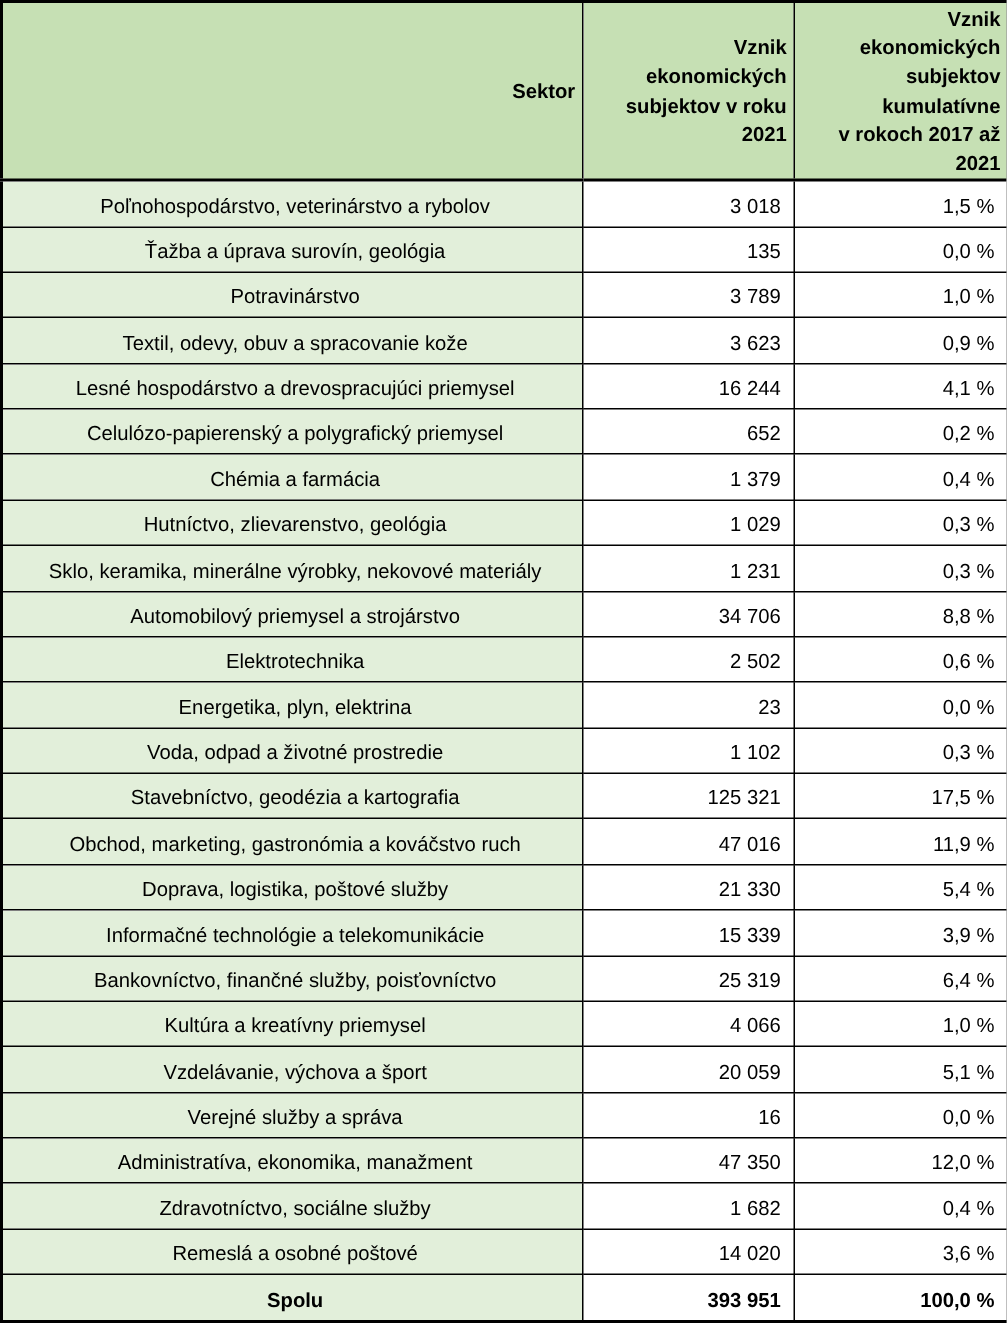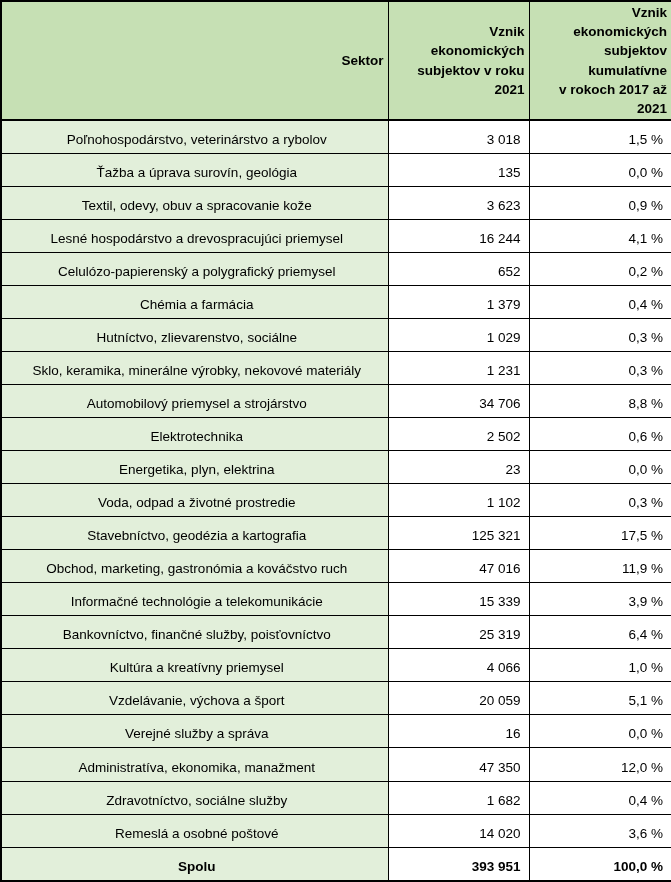--- a/index.html
+++ b/index.html
@@ -84,41 +84,46 @@
         <td class="sector">Poľnohospodárstvo, veterinárstvo a rybolov</td>
         <td class="num">3 018</td>
         <td class="num">1,5 %</td>
       </tr>
       <tr>
         <td class="sector">Ťažba a úprava surovín, geológia</td>
         <td class="num">135</td>
         <td class="num">0,0 %</td>
       </tr>
       <tr>
+        <td class="sector">Potravinárstvo</td>
+        <td class="num">3 789</td>
+        <td class="num">1,0 %</td>
+      </tr>
+      <tr>
         <td class="sector">Textil, odevy, obuv a spracovanie kože</td>
         <td class="num">3 623</td>
         <td class="num">0,9 %</td>
       </tr>
       <tr>
         <td class="sector">Lesné hospodárstvo a drevospracujúci priemysel</td>
         <td class="num">16 244</td>
         <td class="num">4,1 %</td>
       </tr>
       <tr>
         <td class="sector">Celulózo-papierenský a polygrafický priemysel</td>
         <td class="num">652</td>
         <td class="num">0,2 %</td>
       </tr>
       <tr>
         <td class="sector">Chémia a farmácia</td>
         <td class="num">1 379</td>
         <td class="num">0,4 %</td>
       </tr>
       <tr>
-        <td class="sector">Hutníctvo, zlievarenstvo, sociálne</td>
+        <td class="sector">Hutníctvo, zlievarenstvo, geológia</td>
         <td class="num">1 029</td>
         <td class="num">0,3 %</td>
       </tr>
       <tr>
         <td class="sector">Sklo, keramika, minerálne výrobky, nekovové materiály</td>
         <td class="num">1 231</td>
         <td class="num">0,3 %</td>
       </tr>
       <tr>
         <td class="sector">Automobilový priemysel a strojárstvo</td>
@@ -142,20 +147,25 @@
       </tr>
       <tr>
         <td class="sector">Stavebníctvo, geodézia a kartografia</td>
         <td class="num">125 321</td>
         <td class="num">17,5 %</td>
       </tr>
       <tr>
         <td class="sector">Obchod, marketing, gastronómia a kováčstvo ruch</td>
         <td class="num">47 016</td>
         <td class="num">11,9 %</td>
+      </tr>
+      <tr>
+        <td class="sector">Doprava, logistika, poštové služby</td>
+        <td class="num">21 330</td>
+        <td class="num">5,4 %</td>
       </tr>
       <tr>
         <td class="sector">Informačné technológie a telekomunikácie</td>
         <td class="num">15 339</td>
         <td class="num">3,9 %</td>
       </tr>
       <tr>
         <td class="sector">Bankovníctvo, finančné služby, poisťovníctvo</td>
         <td class="num">25 319</td>
         <td class="num">6,4 %</td>

